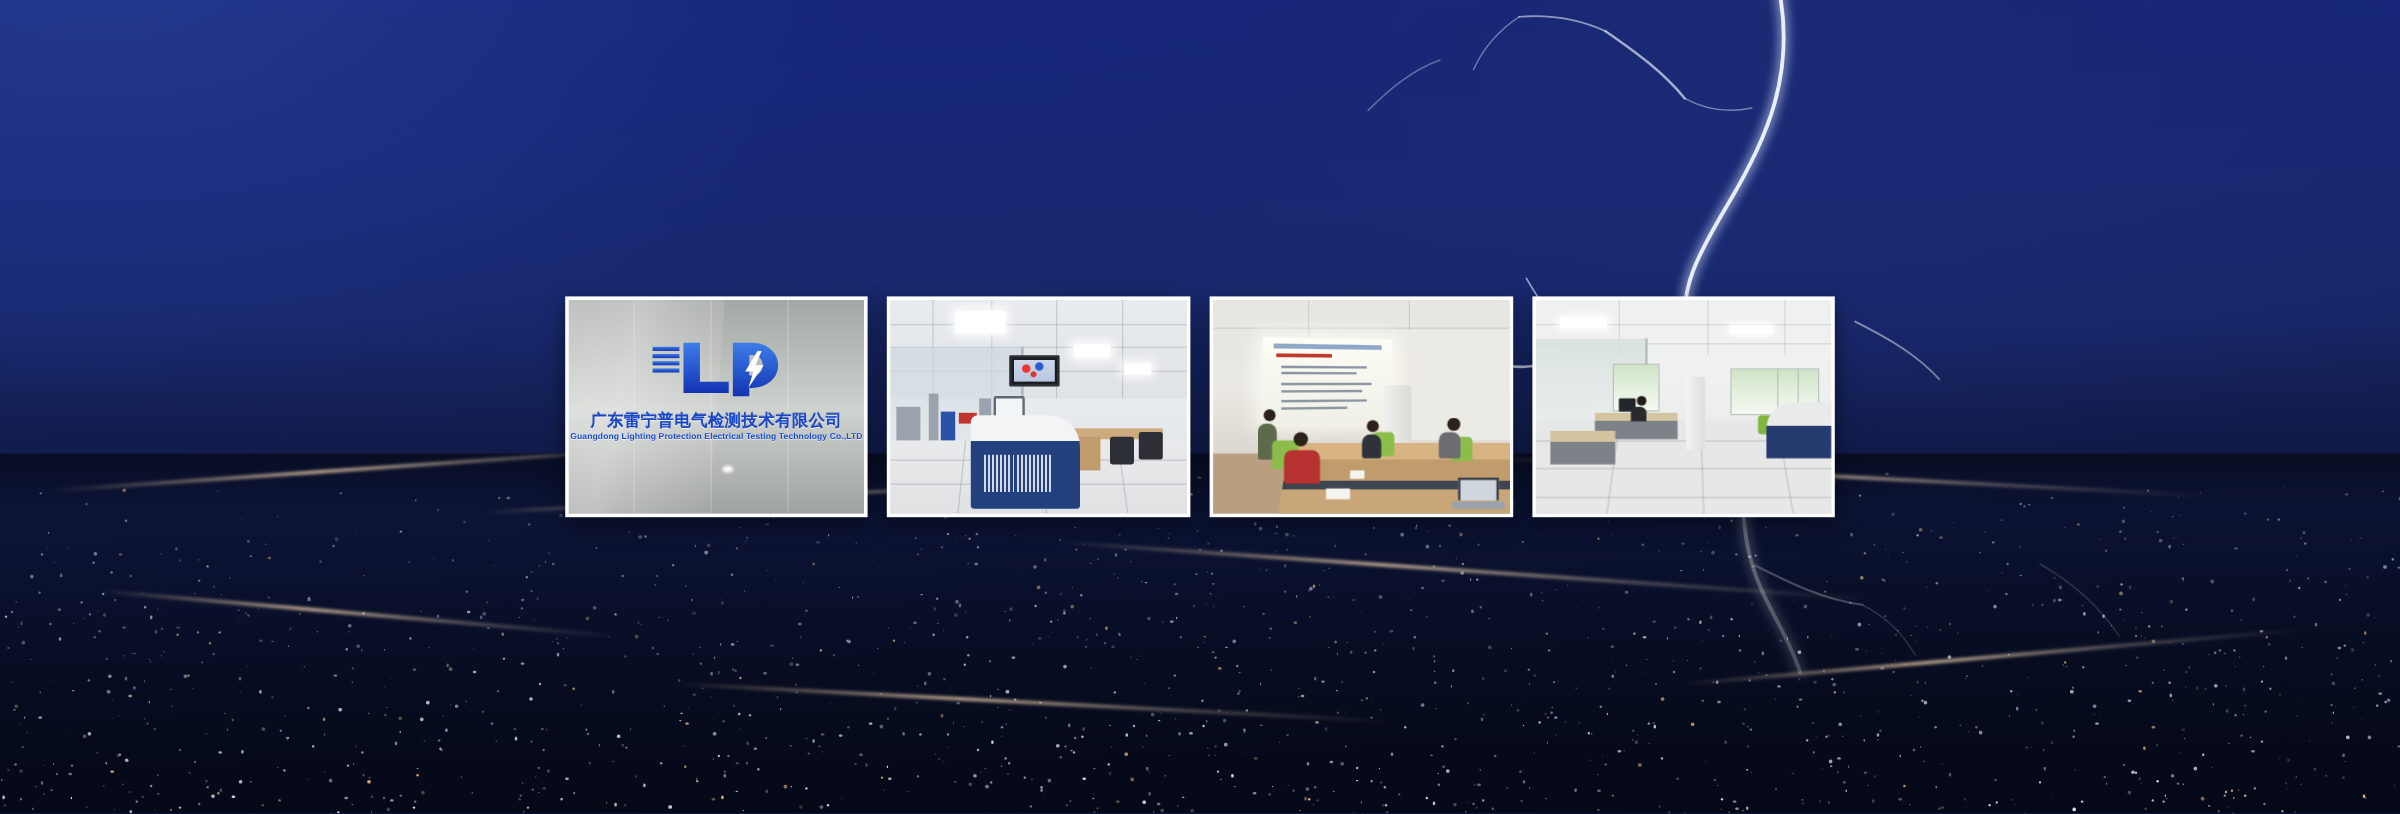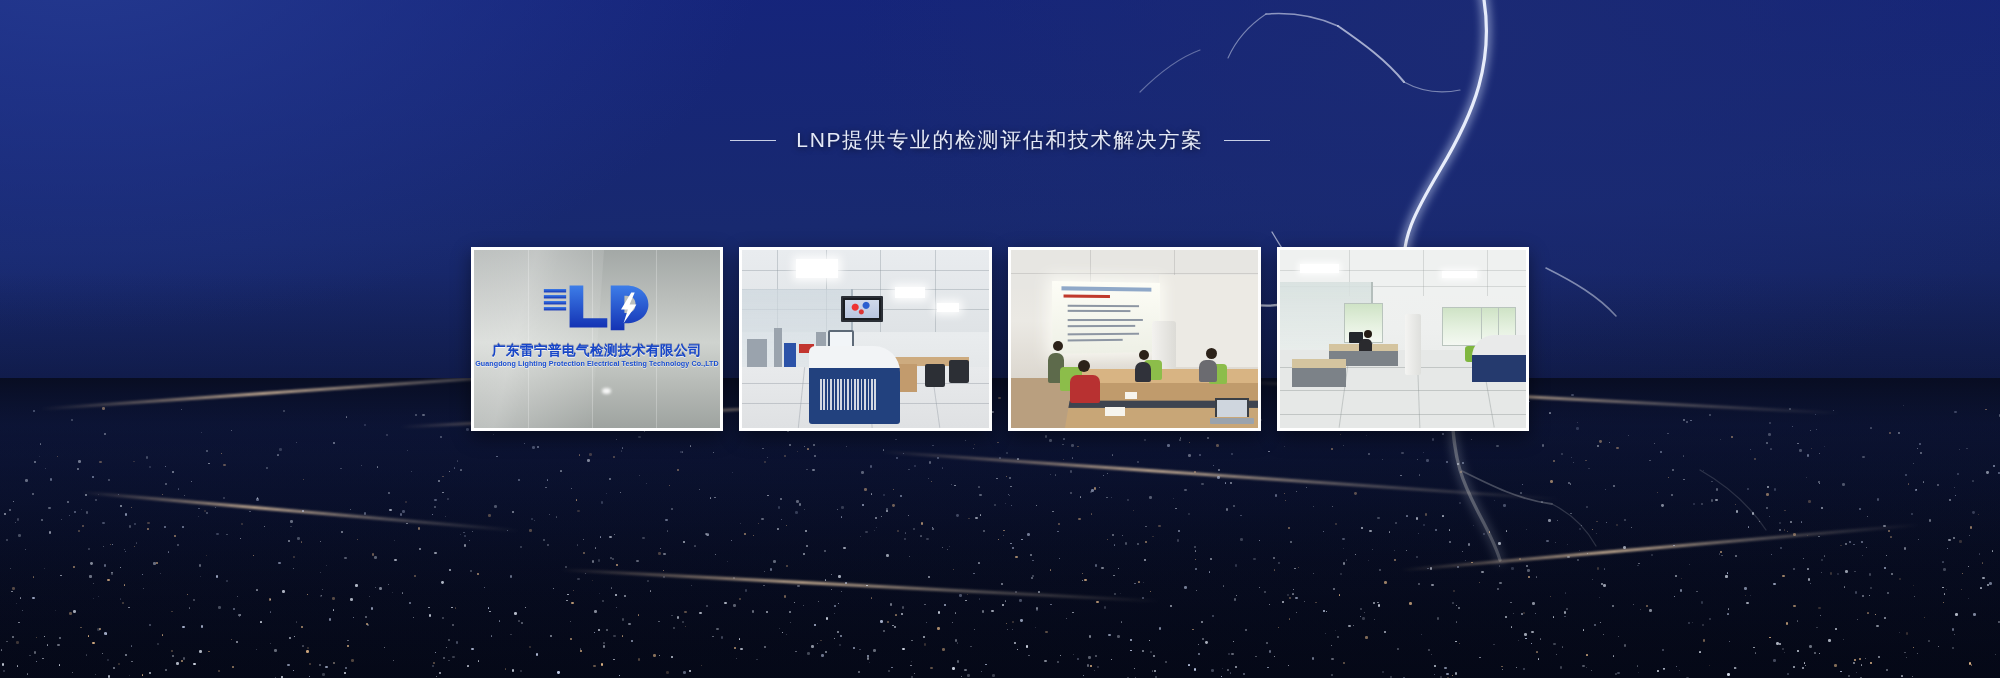--- a/index.html
+++ b/index.html
@@ -1778,25 +1778,20 @@
         <span style="position:absolute;left:72.45%;top:54.44%;width:2.09px;height:2.09px;border-radius:50%;background:rgba(236,243,255,0.47)"></span>
         <span style="position:absolute;left:70.83%;top:26.91%;width:1.31px;height:1.31px;border-radius:50%;background:rgba(236,243,255,0.35)"></span>
         <span style="position:absolute;left:4.77%;top:40.42%;width:1.52px;height:1.52px;border-radius:50%;background:rgba(236,243,255,0.26)"></span>
         <span style="position:absolute;left:44.49%;top:75.03%;width:2.69px;height:2.69px;border-radius:50%;background:rgba(236,243,255,0.46)"></span>
         <span style="position:absolute;left:98.67%;top:78.44%;width:2.62px;height:2.62px;border-radius:50%;background:rgba(214,226,255,0.57)"></span>
         <span style="position:absolute;left:40.36%;top:91.35%;width:2.64px;height:2.64px;border-radius:50%;background:rgba(236,243,255,0.27)"></span>
       </div>
   </div>
 
   <div class="headline-wrap">
-    <div class="subline">
-      <span class="rule"></span>
-      <span>LNP提供专业的检测评估和技术解决方案</span>
-      <span class="rule"></span>
-    </div>
   </div>
 
   <div class="strip">
 
     <div class="shot">
       <div class="shot-inner p1">
         <div class="sheen"></div>
         <div class="pane" style="left:22%"></div>
         <div class="pane" style="left:48%"></div>
         <div class="pane" style="left:74%"></div>

